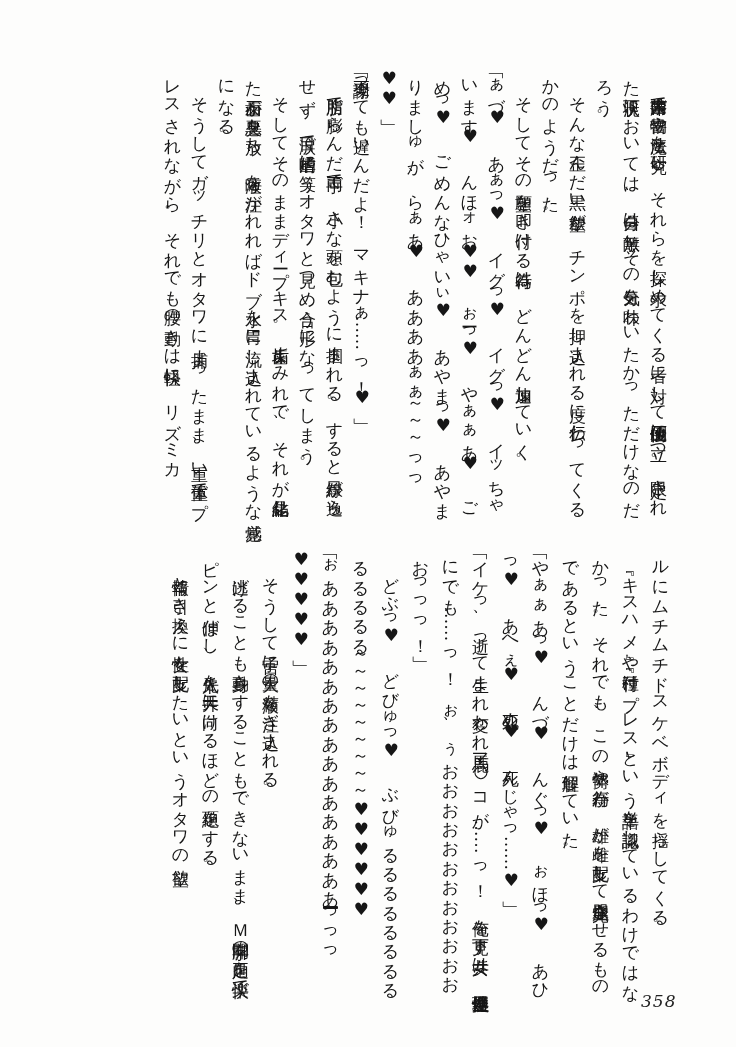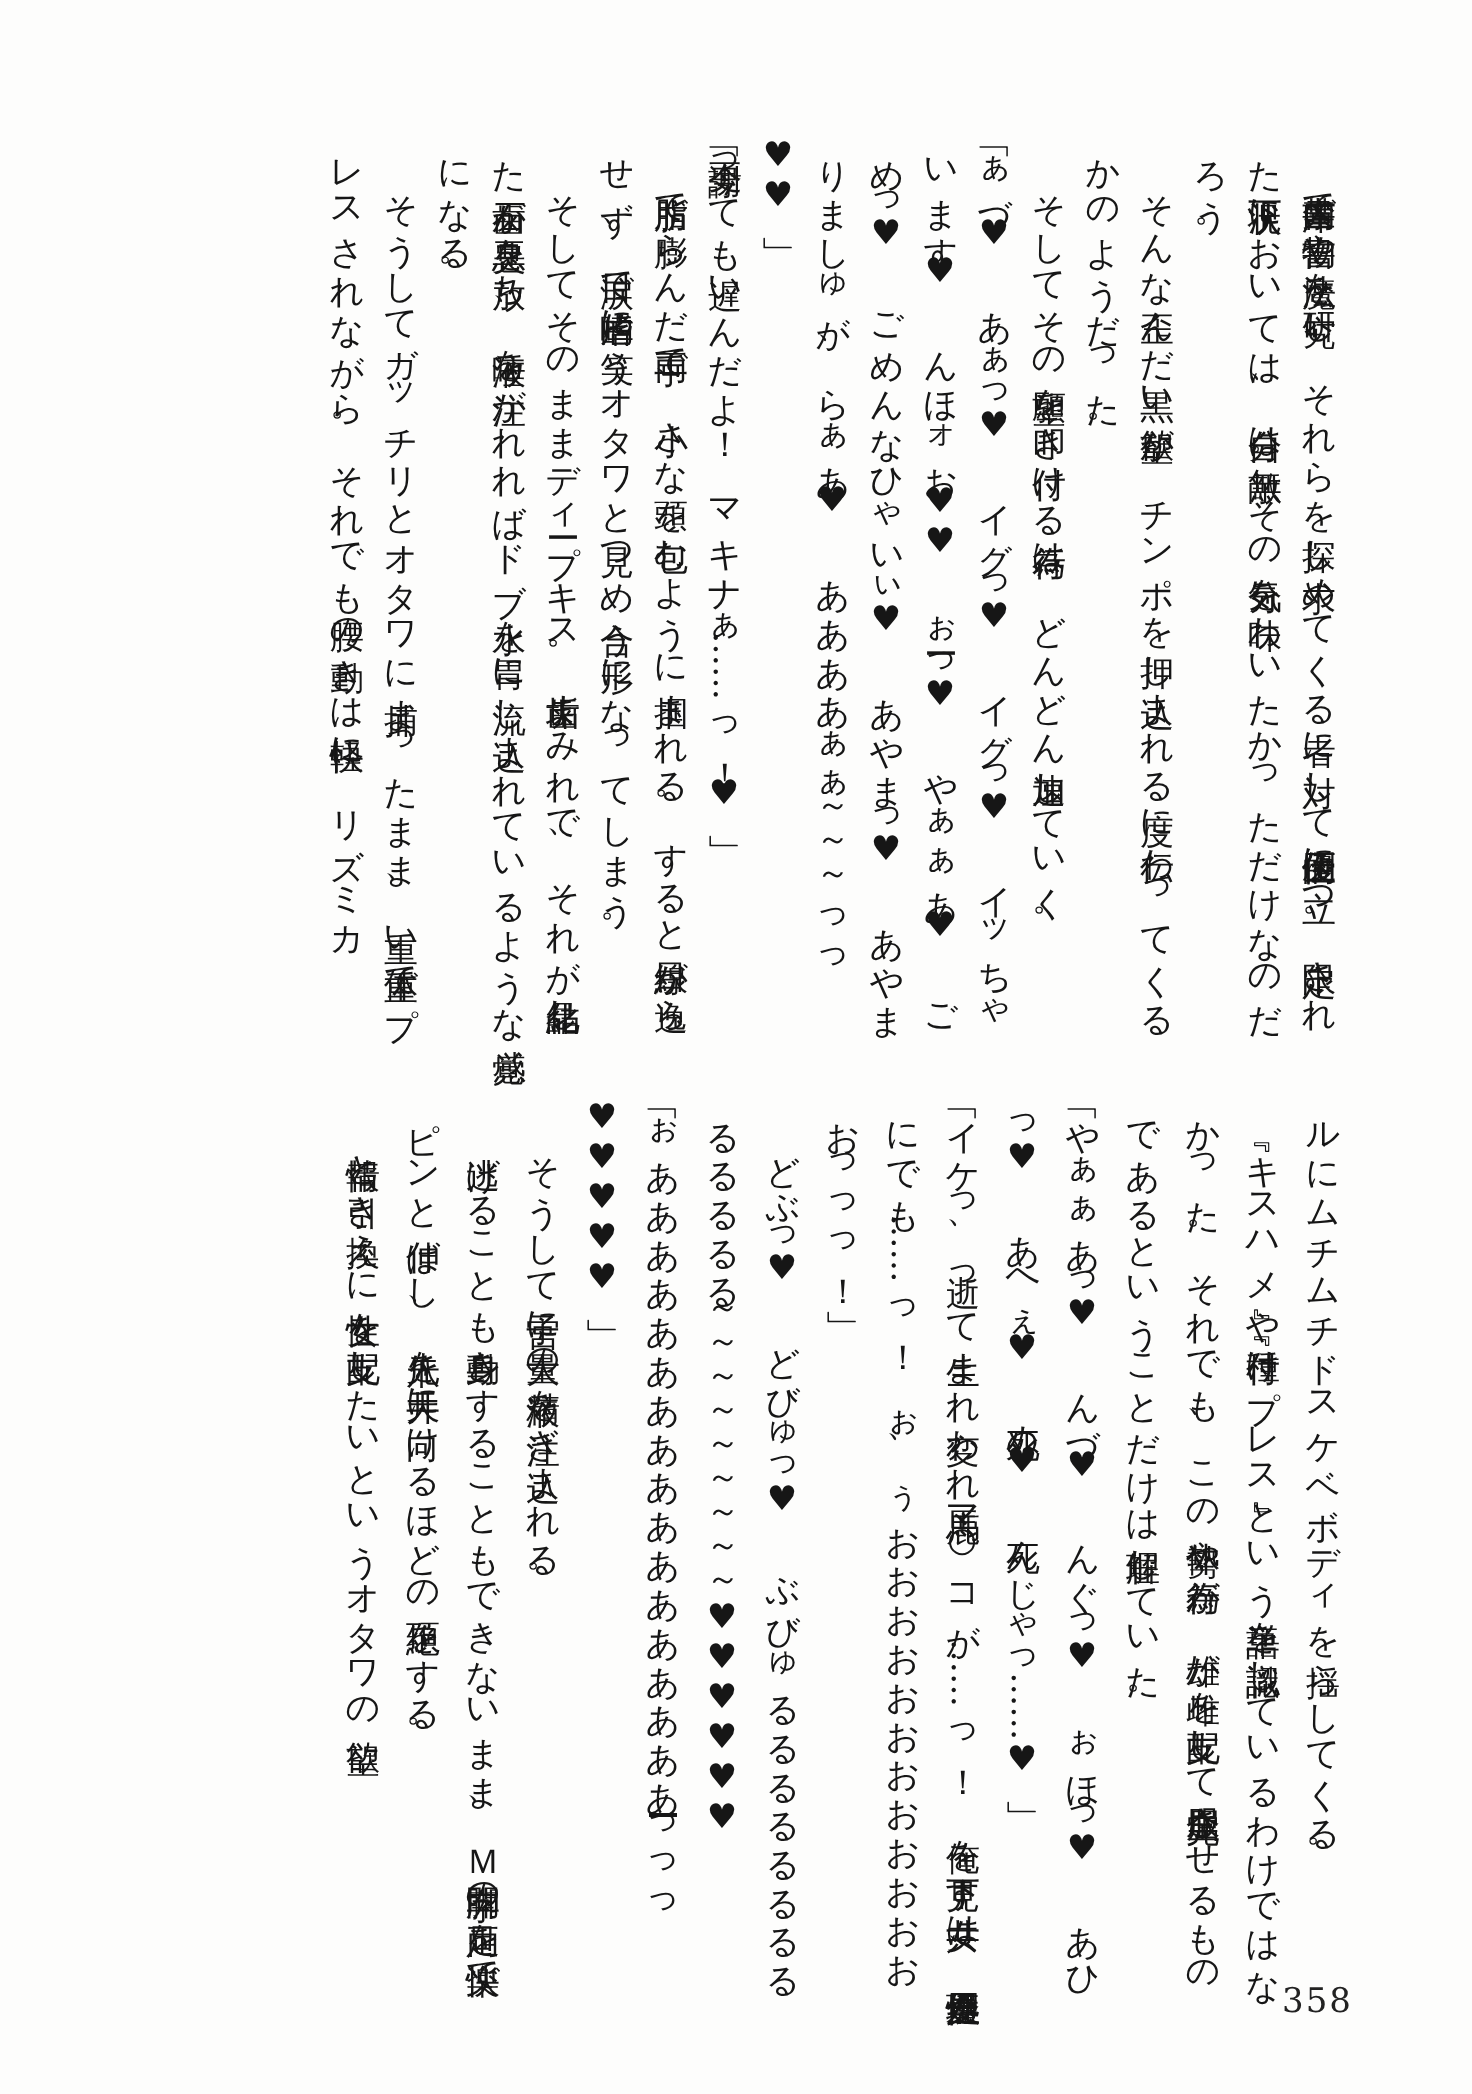--- a/index.html
+++ b/index.html
@@ -39,20 +39,21 @@
     right: 60px;
     line-height: 30px;
   }
   .page-number {
     position: absolute;
     top: 991px;
     left: 641px;
     color: #222;
     font-size: 17px;
     letter-spacing: 1px;
+    font-style: italic;
   }
 </style>
 </head>
 <body>
 
 <div class="page">
 
   <div class="band band-top">
     <p>　禁書庫内で書物や魔法を研究し、それらを探し求めてくる者に対して圧倒的優位に立つ。限定された状況下においては、自分は無敵。その気分を味わいたかっただけなのだろう。</p>
     <p>　そんな歪んだ黒い欲望が、チンポを押し込まれる度に伝わってくるかのようだった。</p>

